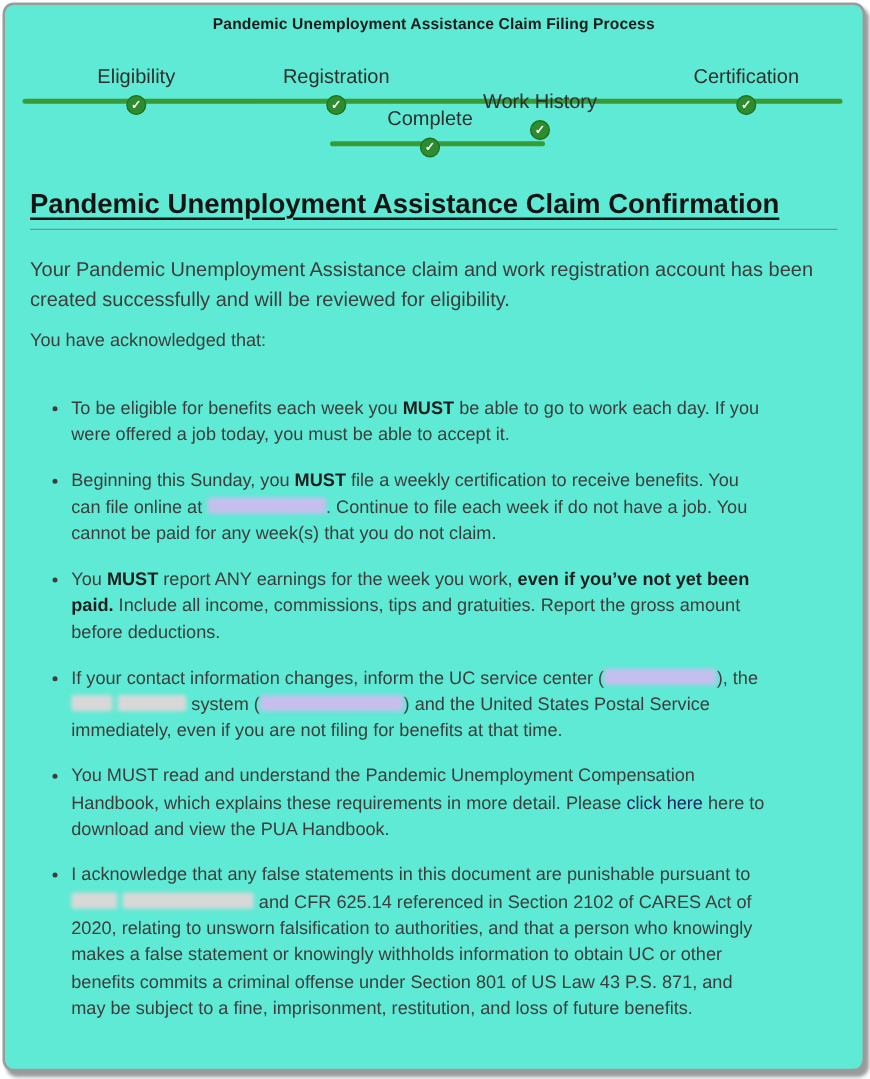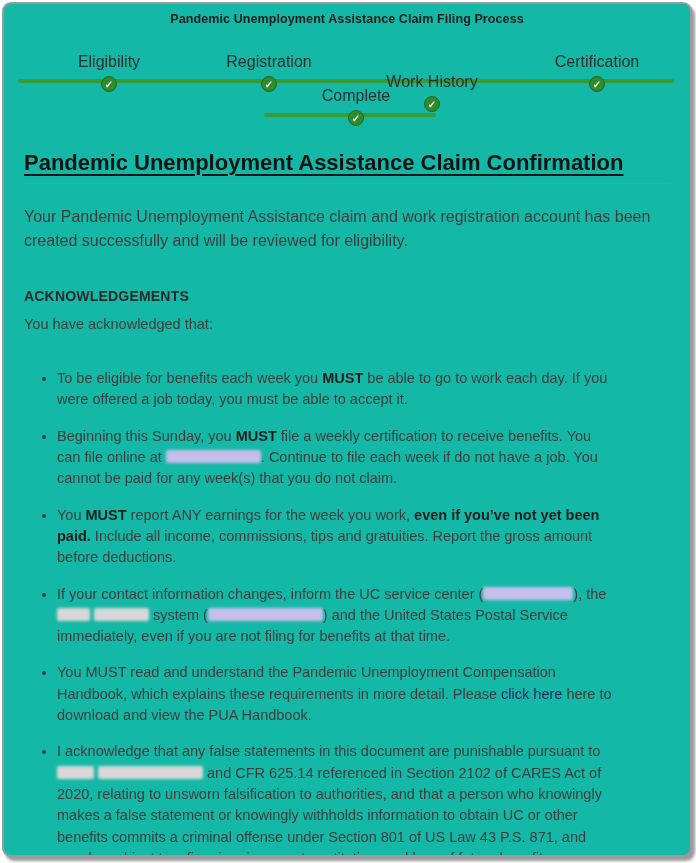--- a/index.html
+++ b/index.html
@@ -1,39 +1,39 @@
 <!DOCTYPE html>
 <html><head>
 <meta charset="utf-8">
 <style>
   * { margin:0; padding:0; box-sizing:border-box; }
   html,body { width:696px; height:863px; background:#ffffff; font-family:"Liberation Sans", sans-serif; }
   .page {
     position:absolute; left:2px; top:2px; width:690px; height:855px;
-    background:#14b8a6; border:2px solid #9b9b9b; border-radius:9px;
+    background:#5eead4; border:2px solid #9b9b9b; border-radius:9px;
     box-shadow:3px 4px 3px rgba(120,120,120,0.75);
     overflow:hidden;
   }
   
   .process-title {
     text-align:center; font-weight:bold; font-size:12.5px; color:#1c1c1c;
     padding-top:8px; letter-spacing:0.1px;
   }
   .stepper { position:relative; height:96px; }
   .track1 { position:absolute; left:14px; right:16px; top:53px; height:4px; background:#3a9b35; border-radius:2px; }
   .track2 { position:absolute; left:260px; width:172px; top:87px; height:4px; background:#3a9b35; border-radius:2px; }
   .step { position:absolute; top:27px; width:140px; transform:translateX(-50%); text-align:center; }
   .step .lbl { font-size:16px; color:#2e2e2e; }
   .chk {
     display:inline-block; width:16px; height:16px; margin-top:5px;
     background:#2e8b2e; border:1px solid #1e6b1e; border-radius:50%;
     color:#ffffff; font-size:10px; line-height:15px; text-align:center; font-weight:bold;
   }
   .step1 { left:105px; } .step2 { left:265px; } .step3 { left:428px;margin-top:20px; } .step4 { left:593px; }
-  .step-complete { left:352px; top:61px; }
+  .step-complete { left:340px; top:61px; }
   
   .content { padding:0 20px; }
   h1 {
     margin-top:28px; font-size:22px; font-weight:bold; color:#141414;
     border-bottom:1px solid #8a8a8a; padding-bottom:7px;
   }
   h1 span { text-decoration:underline; text-decoration-thickness:2px; text-underline-offset:4px; }
   .intro { margin-top:21px; font-size:16px; color:#3d3d3d; line-height:1.5; }
   .ack-heading { margin-top:35px; font-size:14px; font-weight:bold; color:#2a2a2a; letter-spacing:0.2px; }
   .ack-intro { margin-top:12px; font-size:14.5px; color:#3d3d3d; }
@@ -79,21 +79,20 @@
       <div class="lbl">Complete</div>
       <span class="chk">✓</span>
     </div>
   </div>
 
   <div class="content">
     <h1><span>Pandemic Unemployment Assistance Claim Confirmation</span></h1>
 
     <p class="intro">Your Pandemic Unemployment Assistance claim and work registration account has been created successfully and will be reviewed for eligibility.</p>
 
-    <div class="ack-heading">ACKNOWLEDGEMENTS</div>
     <div class="ack-intro">You have acknowledged that:</div>
 
     <ul class="acks" id="ack-list">
         <li>To be eligible for benefits each week you <b>MUST</b> be able to go to work each day. If you were offered a job today, you must be able to accept it.</li>
         <li>Beginning this Sunday, you <b>MUST</b> file a weekly certification to receive benefits. You can file online at <span class="redact lav" style="width: 95px;"></span>. Continue to file each week if do not have a job. You cannot be paid for any week(s) that you do not claim.</li>
         <li>You <b>MUST</b> report ANY earnings for the week you work, <b>even if you’ve not yet been paid.</b> Include all income, commissions, tips and gratuities. Report the gross amount before deductions.</li>
         <li>If your contact information changes, inform the UC service center (<span class="redact lav" style="width: 90px;"></span>), the <span class="redact gray" style="width: 33px;"></span> <span class="redact gray" style="width: 55px;"></span> system (<span class="redact lav" style="width: 115px;"></span>) and the United States Postal Service immediately, even if you are not filing for benefits at that time.</li>
         <li>You MUST read and understand the Pandemic Unemployment Compensation Handbook, which explains these requirements in more detail. Please <a class="inline-link">click here</a> here to download and view the PUA Handbook.</li>
         <li>I acknowledge that any false statements in this document are punishable pursuant to <span class="redact gray" style="width: 37px;"></span> <span class="redact gray" style="width: 105px;"></span> and CFR 625.14 referenced in Section 2102 of CARES Act of 2020, relating to unsworn falsification to authorities, and that a person who knowingly makes a false statement or knowingly withholds information to obtain UC or other benefits commits a criminal offense under Section 801 of US Law 43 P.S. 871, and may be subject to a fine, imprisonment, restitution, and loss of future benefits.</li>
       </ul>

